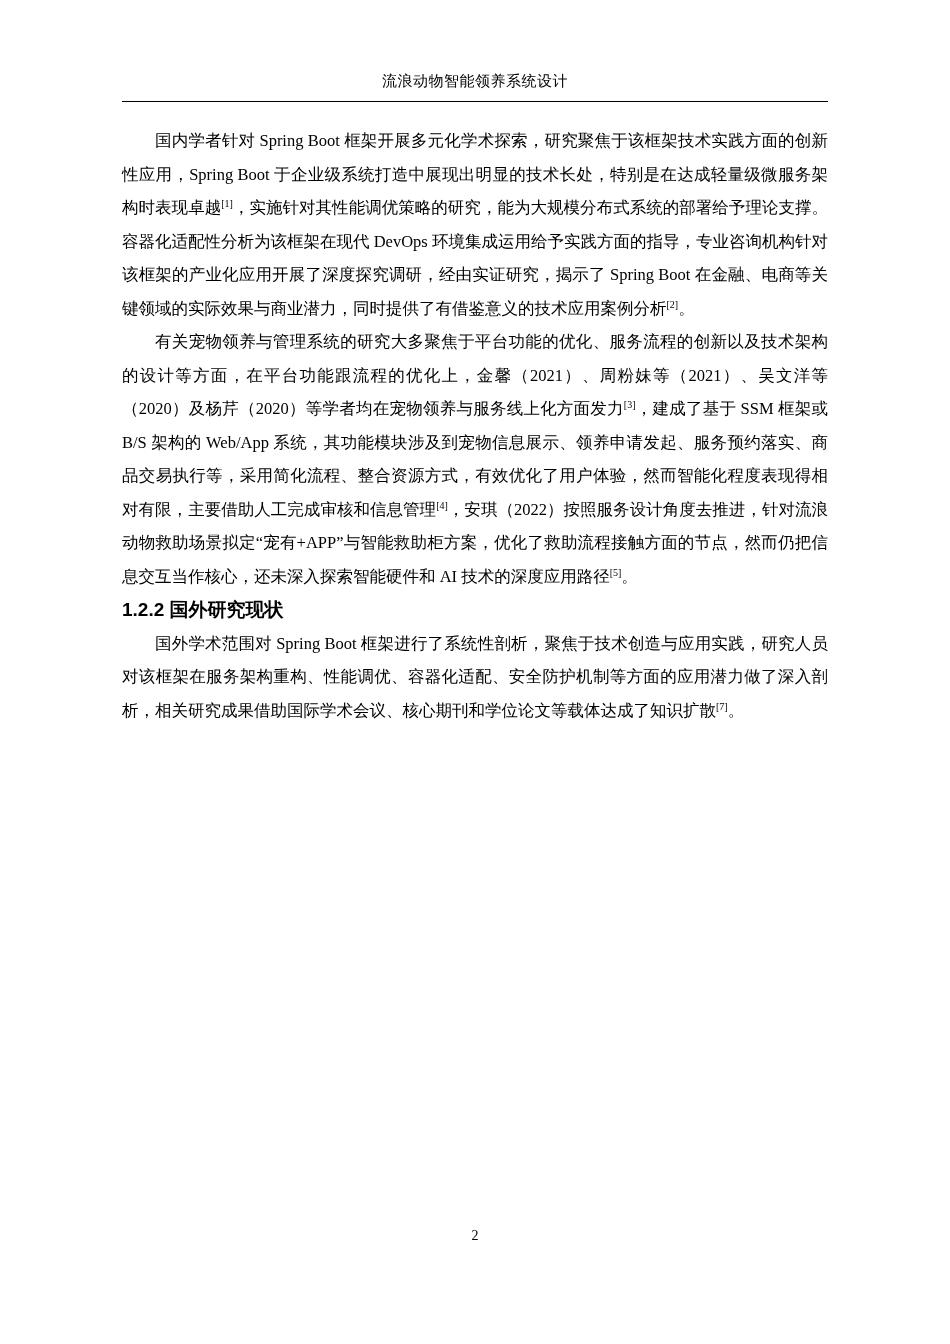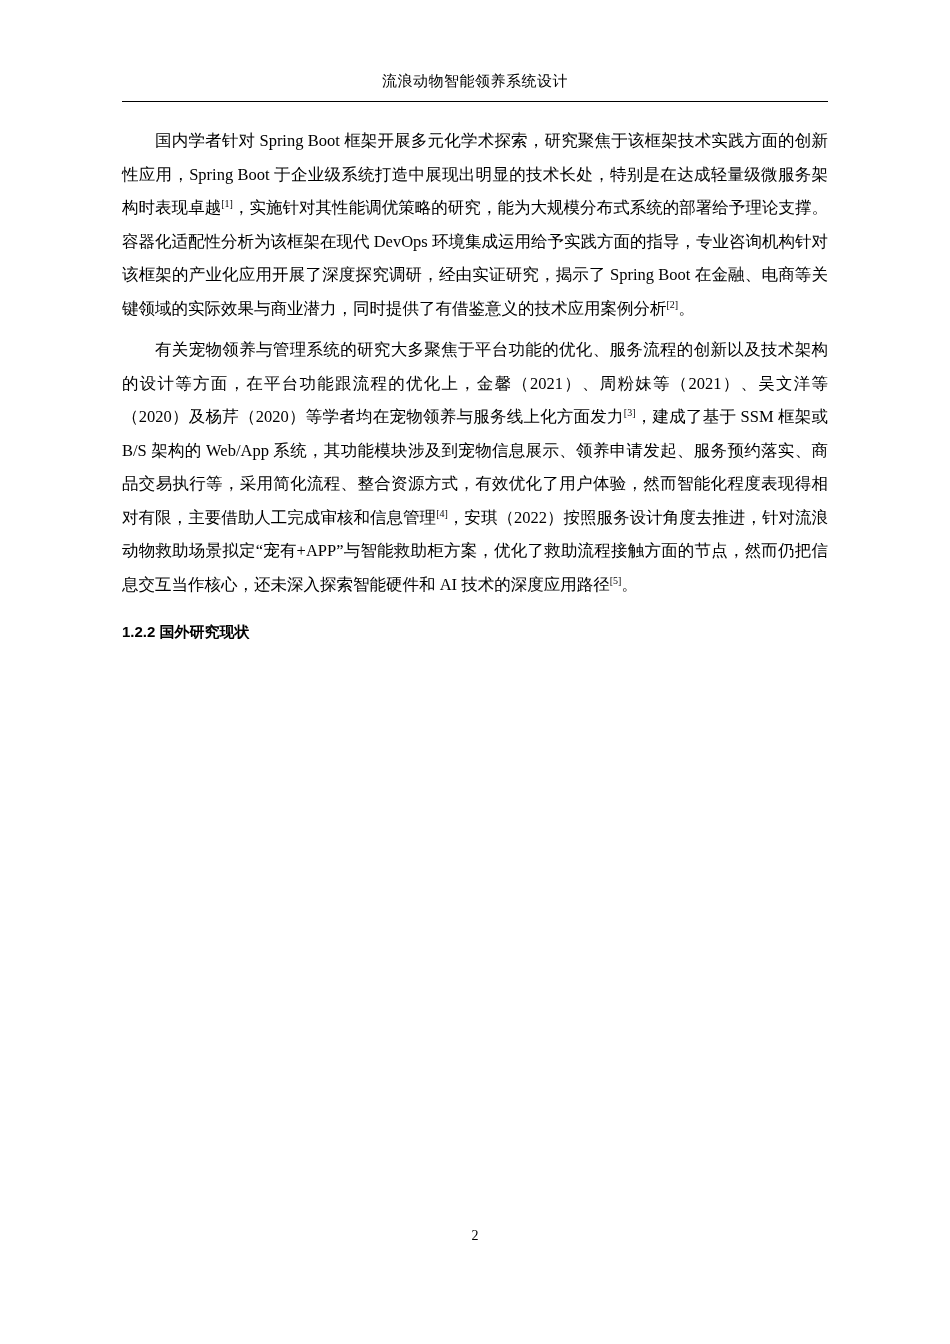--- a/index.html
+++ b/index.html
@@ -41,27 +41,27 @@
     height: 0;
   }
   .body-text {
     margin-top: 22px;
     font-size: 16.5px;
     line-height: 33.5px;
     text-align: justify;
     text-justify: inter-ideograph;
   }
   p.para {
-    margin: 8px 0 0 0;
+    margin: 0 0 0 0;
     text-indent: 2em;
     text-align: justify;
   }
   h3.heading {
-    margin: 14px 0 0 0;
-    font-size: 15px;
+    margin: 0 0 0 0;
+    font-size: 19px;
     font-weight: bold;
     line-height: 33.5px;
     text-indent: 0;
     font-family: "Liberation Sans", sans-serif;
   }
   sup {
     font-size: 10px;
     vertical-align: super;
     line-height: 0;
   }
@@ -80,17 +80,18 @@
 <div class="page">
 
   <div class="content-area">
     <div class="header-title">流浪动物智能领养系统设计</div>
     <div class="header-rule"></div>
 
     <div class="body-text">
       <p class="para">国内学者针对 Spring Boot 框架开展多元化学术探索，研究聚焦于该框架技术实践方面的创新性应用，Spring Boot 于企业级系统打造中展现出明显的技术长处，特别是在达成轻量级微服务架构时表现卓越<sup>[1]</sup>，实施针对其性能调优策略的研究，能为大规模分布式系统的部署给予理论支撑。容器化适配性分析为该框架在现代 DevOps 环境集成运用给予实践方面的指导，专业咨询机构针对该框架的产业化应用开展了深度探究调研，经由实证研究，揭示了 Spring Boot 在金融、电商等关键领域的实际效果与商业潜力，同时提供了有借鉴意义的技术应用案例分析<sup>[2]</sup>。</p>
       <p class="para">有关宠物领养与管理系统的研究大多聚焦于平台功能的优化、服务流程的创新以及技术架构的设计等方面，在平台功能跟流程的优化上，金馨（2021）、周粉妹等（2021）、吴文洋等（2020）及杨芹（2020）等学者均在宠物领养与服务线上化方面发力<sup>[3]</sup>，建成了基于 SSM 框架或 B/S 架构的 Web/App 系统，其功能模块涉及到宠物信息展示、领养申请发起、服务预约落实、商品交易执行等，采用简化流程、整合资源方式，有效优化了用户体验，然而智能化程度表现得相对有限，主要借助人工完成审核和信息管理<sup>[4]</sup>，安琪（2022）按照服务设计角度去推进，针对流浪动物救助场景拟定“宠有+APP”与智能救助柜方案，优化了救助流程接触方面的节点，然而仍把信息交互当作核心，还未深入探索智能硬件和 AI 技术的深度应用路径<sup>[5]</sup>。</p>
       <h3 class="heading">1.2.2 国外研究现状</h3>
+      <p class="para">国外学术范围对 Spring Boot 框架进行了系统性剖析，聚焦于技术创造与应用实践，研究人员对该框架在服务架构重构、性能调优、容器化适配、安全防护机制等方面的应用潜力做了深入剖析，相关研究成果借助国际学术会议、核心期刊和学位论文等载体达成了知识扩散<sup>[7]</sup>。</p>
     </div>
   </div>
 
   <div class="footer">2</div>
 </div>
 
 </body></html>

